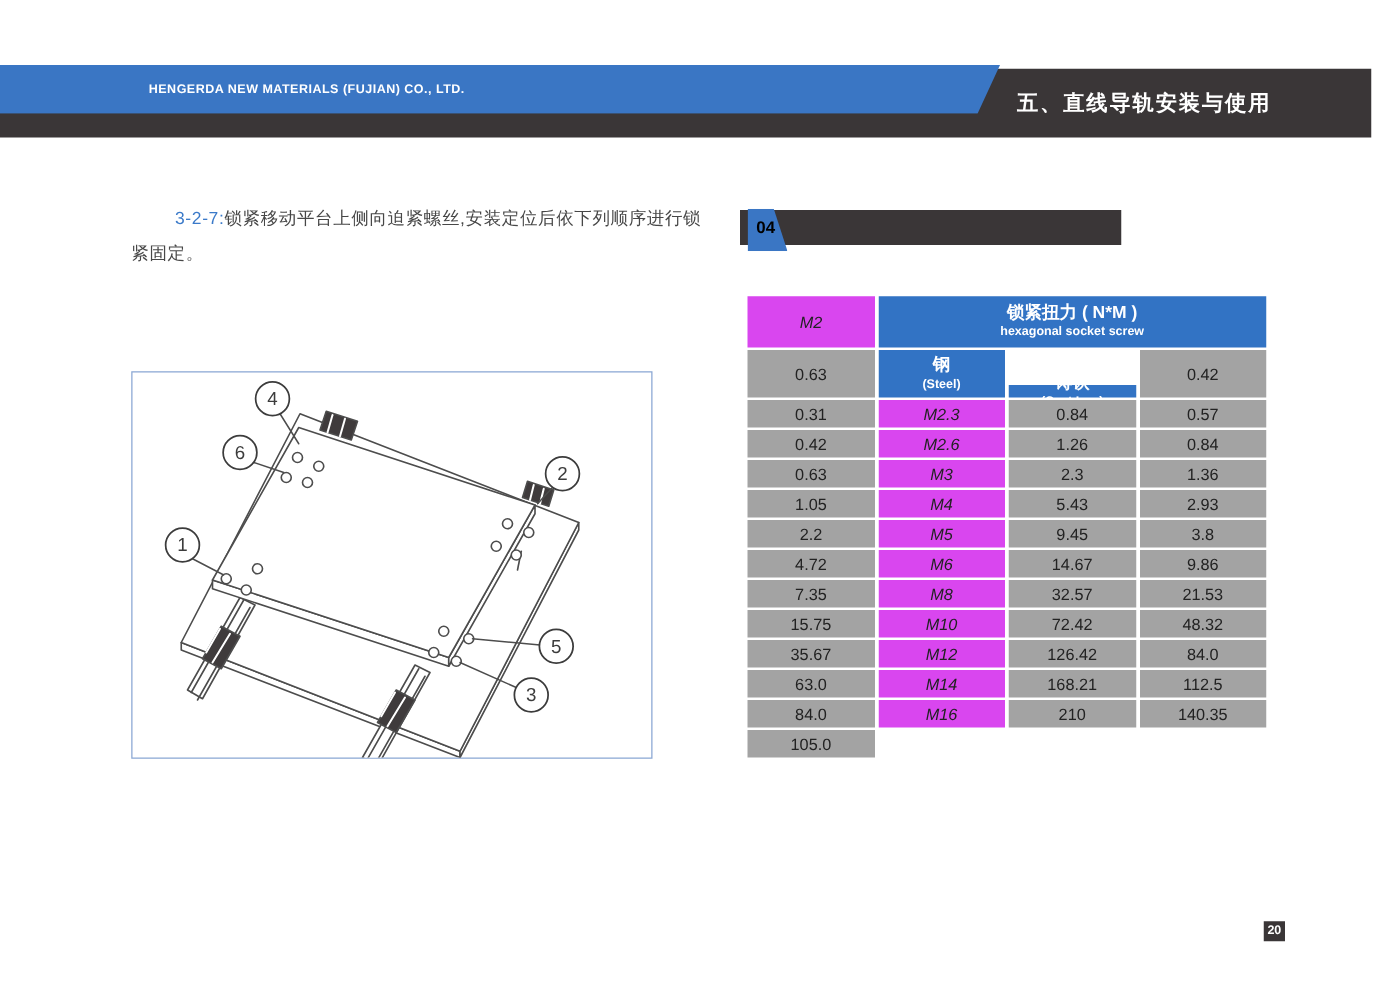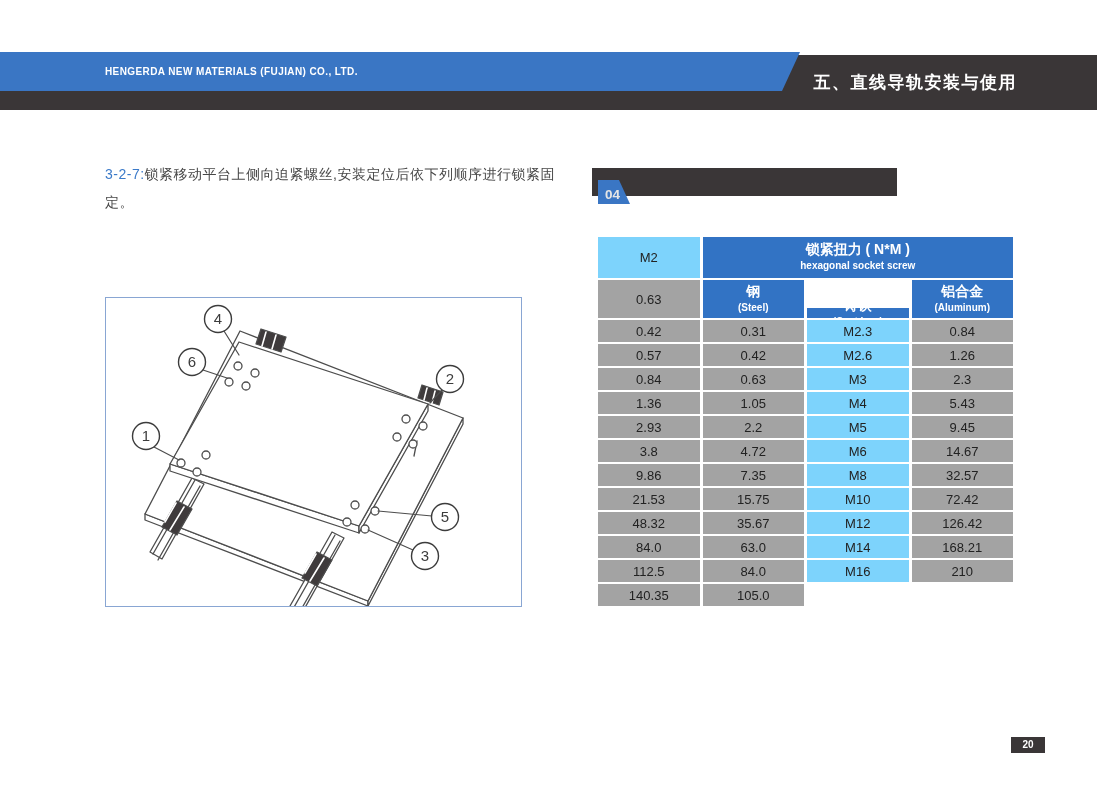--- a/index.html
+++ b/index.html
@@ -8,43 +8,43 @@
     font-family:"Liberation Sans","DejaVu Sans",sans-serif;
   }
   
   .hdr-dark{position:absolute;left:0;top:55px;width:1097px;height:55px;background:#3a3637;}
   .hdr-blue{
     position:absolute;left:0;top:52px;width:800px;height:39px;background:#3a76c4;
     clip-path:polygon(0 0,800px 0,782px 100%,0 100%);
   }
   .hdr-company{
     padding-left:105px;line-height:39px;color:#ffffff;font-size:10px;font-weight:bold;
-    letter-spacing:.4px;white-space:nowrap;
+    letter-spacing:.4px;white-space:nowrap;margin-left:14px;
   }
   .hdr-title{
     position:absolute;right:83px;top:55px;height:40px;line-height:55px;color:#ffffff;
     font-size:17px;font-weight:bold;letter-spacing:1.5px;white-space:nowrap;
   }
   
   .para{
     position:absolute;left:105px;top:160px;width:470px;font-size:14px;line-height:28px;
     color:#474747;letter-spacing:.5px;
   }
-  .para .lbl{color:#3b7ac9;}
+  .para .lbl{color:#3b7ac9;margin-left:35px;}
   
   .sec{position:absolute;left:592px;top:167px;width:310px;height:32px;}
   .sec-bar{position:absolute;left:0;top:1px;width:305px;height:28px;background:#3a3637;}
   .sec-title{
     position:absolute;left:58px;top:1px;height:28px;line-height:28px;color:#ffffff;
     font-size:14px;font-weight:bold;letter-spacing:2px;white-space:nowrap;
   }
   .sec-num{
-    position:absolute;left:6px;top:13px;width:32px;height:24px;background:#3a76c4;
+    position:absolute;left:6px;top:0;width:32px;height:34px;background:#3a76c4;
     clip-path:polygon(0 0,21px 0,32px 100%,0 100%);
-    color:#e5e5e5;font-size:13.5px;font-weight:bold;line-height:30px;text-indent:7px;
+    color:#000000;font-size:13.5px;font-weight:bold;line-height:30px;text-indent:7px;
   }
   
   .diagram{
     position:absolute;left:105px;top:297px;width:415px;height:308px;background:#fff;
     border:1px solid #89a6d3;
   }
   
   .ttable{
     position:absolute;left:598px;top:237px;width:415px;
     display:grid;grid-template-columns:repeat(4,1fr);
@@ -54,25 +54,25 @@
   .tcell{display:flex;flex-direction:column;align-items:center;justify-content:center;text-align:center;}
   .th{background:#3273c4;color:#ffffff;font-weight:bold;}
   .th .zh{font-size:14px;line-height:17px;text-align:center;}
   .th .en{font-size:10px;line-height:16px;}
   .th-size{grid-row:1/3;grid-column:1;}
   .th-group{grid-row:1;grid-column:2/5;}
   .th-m1{grid-row:2;grid-column:2;}
   .th-m2{grid-row:2;grid-column:3;margin-top:28px;}
   .th-m3{grid-row:2;grid-column:4;}
   .cell{font-size:13px;color:#222222;justify-content:center;}
-  .cell.label{background:#7dd3fc;}
+  .cell.label{background:#d946ef;font-style:italic;}
   .cell.val{background:#a3a3a3;}
   
   .pageno{
-    position:absolute;left:1011px;top:737px;width:34px;height:16px;background:#3a3637;
+    position:absolute;left:1011px;top:737px;width:17px;height:16px;background:#3a3637;
     color:#fff;font-size:10px;font-weight:bold;text-align:center;line-height:16px;
   }
 </style>
 </head>
 <body>
 
 <div class="page">
 
   <div class="hdr-dark"></div>
   <div class="hdr-blue">
@@ -184,24 +184,20 @@
       <div class="zh">锁紧扭力 ( N*M )</div>
       <div class="en">hexagonal socket screw</div>
     </div>
     <div class="tcell th th-m1">
       <div class="zh">钢</div>
       <div class="en">(Steel)</div>
     </div>
     <div class="tcell th th-m2">
       <div class="zh">铸铁</div>
       <div class="en">(Cast Iron)</div>
-    </div>
-    <div class="tcell th th-m3">
-      <div class="zh">铝合金</div>
-      <div class="en">(Aluminum)</div>
     </div>
 
   <div class="tcell cell label">M2</div>
       <div class="tcell cell val">0.63</div>
       <div class="tcell cell val">0.42</div>
       <div class="tcell cell val">0.31</div>
       <div class="tcell cell label">M2.3</div>
       <div class="tcell cell val">0.84</div>
       <div class="tcell cell val">0.57</div>
       <div class="tcell cell val">0.42</div>

